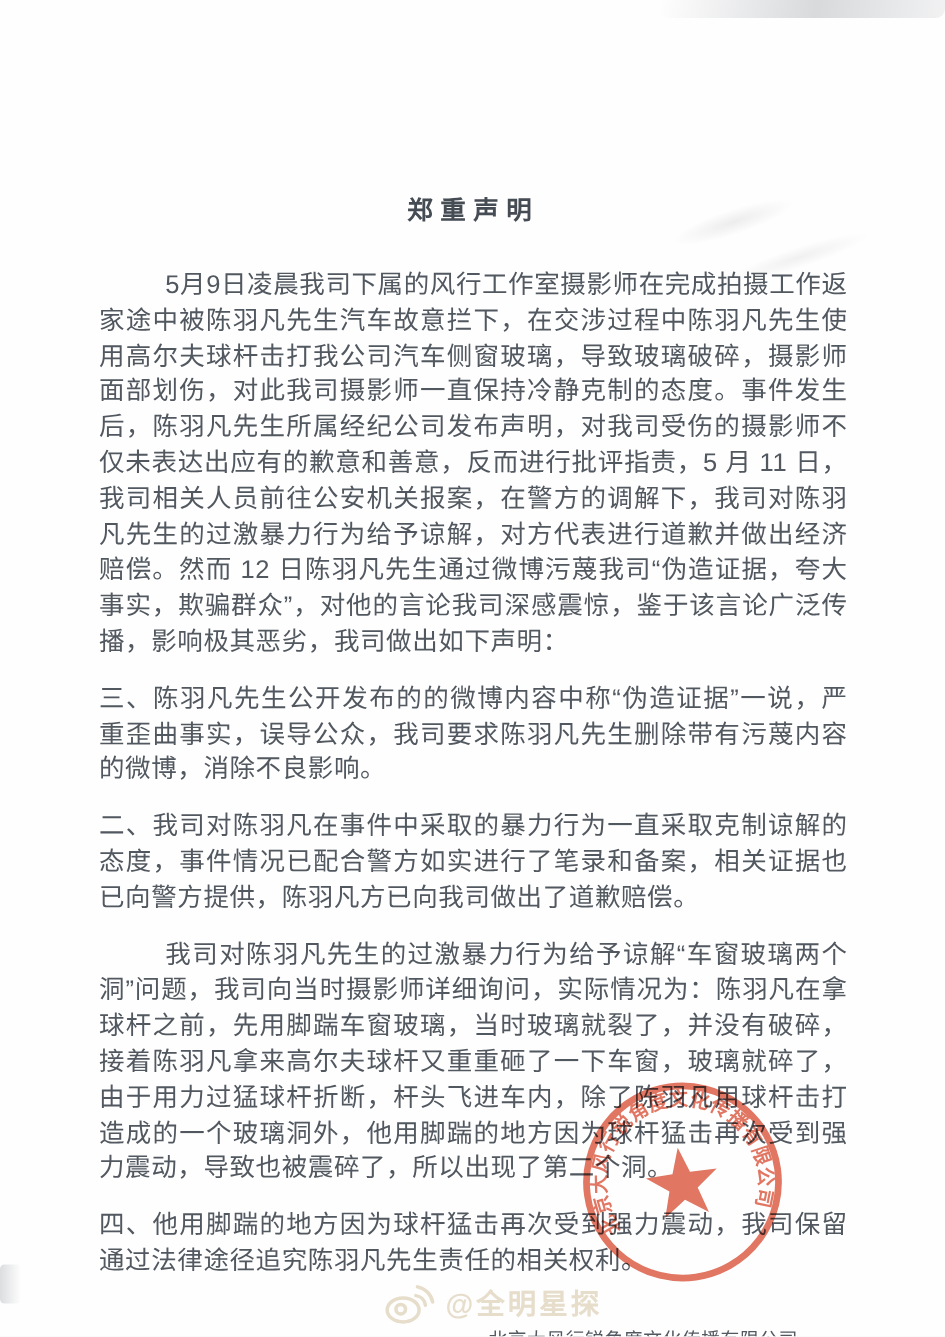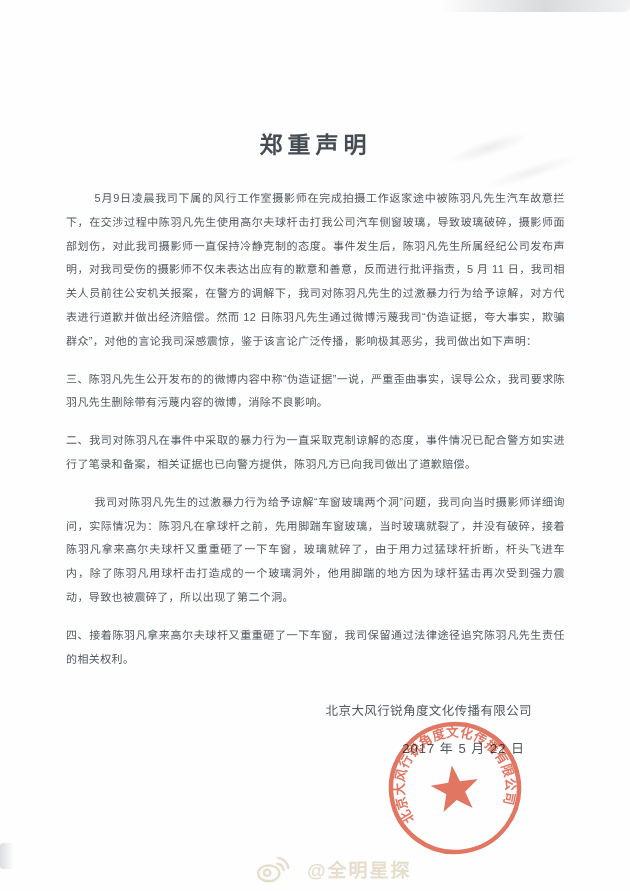--- a/index.html
+++ b/index.html
@@ -32,28 +32,28 @@
     background:linear-gradient(90deg, rgba(185,188,192,.5), rgba(185,188,192,0));
     border-radius:3px;
   }
   .doc{
     position:absolute;left:66px;top:126px;width:499px;
     color:#525860;
   }
   .doc h1{
     margin:0 0 27px 0;
     text-align:center;
-    font-size:23px;
+    font-size:17px;
     font-weight:600;
     letter-spacing:5px;
     color:#464c54;
   }
   .doc p{
     margin:0 0 14px 0;
-    font-size:11px;
+    font-size:17px;
     line-height:23.8px;
     text-align:justify;
     letter-spacing:.4px;
   }
   .doc p.indent{ text-indent:2.6em; }
   .signature{
     margin-top:28px;
     text-align:right;
     padding-right:33px;
     font-size:12.5px;
@@ -70,21 +70,21 @@
   }
   .seal{
     position:absolute;left:383px;top:716px;width:144px;height:144px;
     transform:rotate(-8deg);
     opacity:.85;
     mix-blend-mode:multiply;
     pointer-events:none;
   }
   .watermark{
     position:absolute;left:256px;top:853px;
-    display:flex;align-items:center;gap:17px;
+    display:flex;align-items:center;gap:7px;
     color:#e6ddcb;
   }
   .watermark .wm-text{
     font-size:19px;
     font-weight:bold;
     letter-spacing:2px;
     color:#e6ddcb;
   }
 </style>
 </head>
@@ -96,21 +96,21 @@
   <div class="artifact-smudge"></div>
   <div class="artifact-bottom-left"></div>
 
   <div class="doc">
     <h1>郑重声明</h1>
 
     <p class="indent">5月9日凌晨我司下属的风行工作室摄影师在完成拍摄工作返家途中被陈羽凡先生汽车故意拦下，在交涉过程中陈羽凡先生使用高尔夫球杆击打我公司汽车侧窗玻璃，导致玻璃破碎，摄影师面部划伤，对此我司摄影师一直保持冷静克制的态度。事件发生后，陈羽凡先生所属经纪公司发布声明，对我司受伤的摄影师不仅未表达出应有的歉意和善意，反而进行批评指责，5 月 11 日，我司相关人员前往公安机关报案，在警方的调解下，我司对陈羽凡先生的过激暴力行为给予谅解，对方代表进行道歉并做出经济赔偿。然而 12 日陈羽凡先生通过微博污蔑我司“伪造证据，夸大事实，欺骗群众”，对他的言论我司深感震惊，鉴于该言论广泛传播，影响极其恶劣，我司做出如下声明：</p>
     <p>三、陈羽凡先生公开发布的的微博内容中称“伪造证据”一说，严重歪曲事实，误导公众，我司要求陈羽凡先生删除带有污蔑内容的微博，消除不良影响。</p>
     <p>二、我司对陈羽凡在事件中采取的暴力行为一直采取克制谅解的态度，事件情况已配合警方如实进行了笔录和备案，相关证据也已向警方提供，陈羽凡方已向我司做出了道歉赔偿。</p>
     <p class="indent">我司对陈羽凡先生的过激暴力行为给予谅解“车窗玻璃两个洞”问题，我司向当时摄影师详细询问，实际情况为：陈羽凡在拿球杆之前，先用脚踹车窗玻璃，当时玻璃就裂了，并没有破碎，接着陈羽凡拿来高尔夫球杆又重重砸了一下车窗，玻璃就碎了，由于用力过猛球杆折断，杆头飞进车内，除了陈羽凡用球杆击打造成的一个玻璃洞外，他用脚踹的地方因为球杆猛击再次受到强力震动，导致也被震碎了，所以出现了第二个洞。</p>
-    <p>四、接着陈羽凡拿来高尔夫球杆又重重砸了一下车窗，我司保留通过法律途径追究陈羽凡先生责任的相关权利。</p>
+    <p>四、他用脚踹的地方因为球杆猛击再次受到强力震动，我司保留通过法律途径追究陈羽凡先生责任的相关权利。</p>
 
     <div class="signature">北京大风行锐角度文化传播有限公司</div>
     <div class="sig-date">2017 年 5 月 22 日</div>
   </div>
 
   <div class="seal">
     <svg width="144" height="144" viewBox="0 0 144 144">
       <defs>
         <path id="sealArc" d="M 27.83 97.5 A 51 51 0 1 1 116.17 97.5" fill="none"></path>
       </defs>

